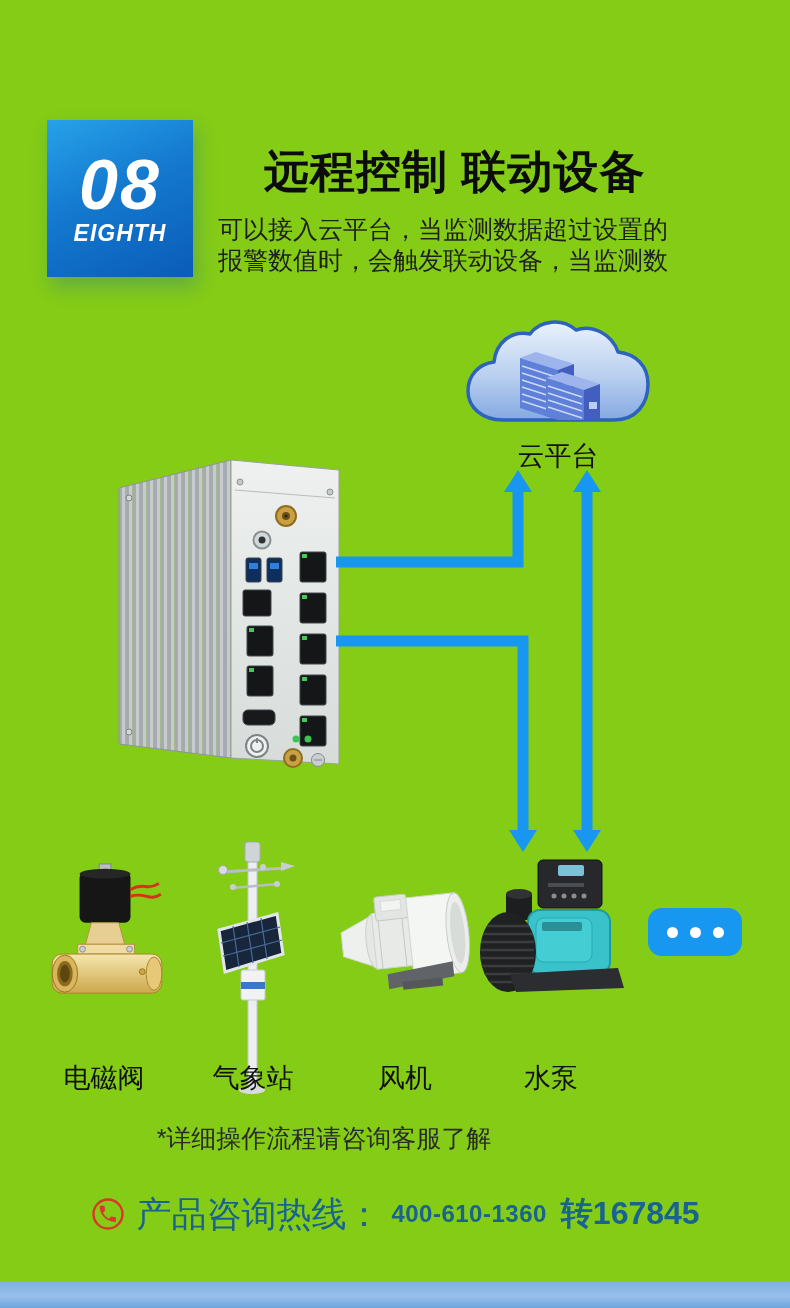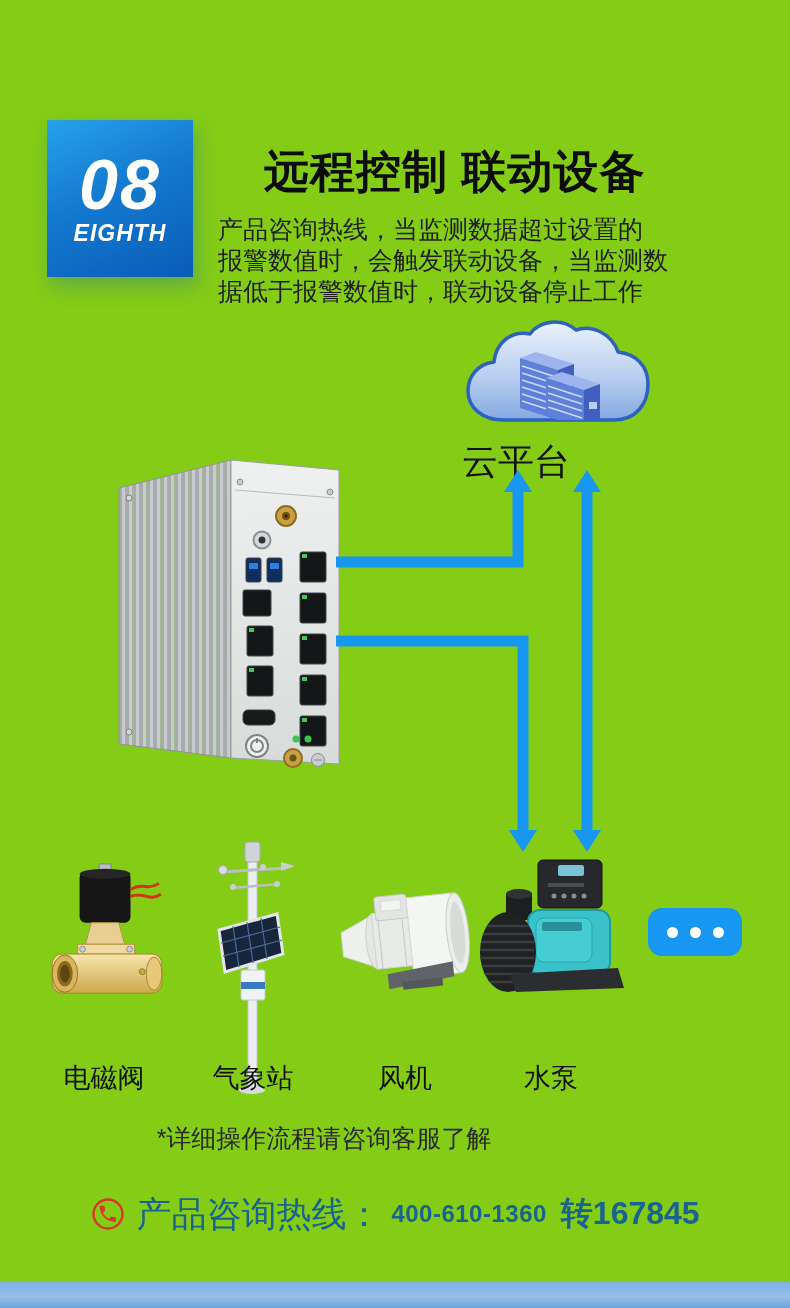--- a/index.html
+++ b/index.html
@@ -22,22 +22,22 @@
   .badge .num{font-size:70px;font-weight:700;font-style:italic;line-height:1;letter-spacing:2px;}
   .badge .word{font-size:23px;font-weight:800;font-style:italic;letter-spacing:1px;margin-top:0;}
   .title{
     position:absolute;left:224px;top:146px;font-size:45px;font-weight:900;color:#0c0c0c;
     letter-spacing:1px;line-height:1.15;white-space:nowrap;margin-left:40px;
   }
   .desc{position:absolute;left:218px;top:214px;font-size:25px;color:#1f1f1f;line-height:31px;}
 
   
   .cloud-wrap{position:absolute;left:462px;top:316px;width:192px;height:122px;}
-  .cloud-label{position:absolute;left:462px;top:438px;width:192px;text-align:left;
-    font-size:36px;color:#111;}
+  .cloud-label{position:absolute;left:462px;top:438px;width:192px;text-align:center;
+    font-size:27px;color:#111;}
   .gateway-wrap{position:absolute;left:115px;top:452px;width:228px;height:322px;}
   .arrows{position:absolute;left:0;top:0;width:790px;height:1308px;pointer-events:none;}
 
   
   .dev{position:absolute;}
   .dev-label{position:absolute;top:1060px;width:140px;text-align:center;
     font-size:27px;color:#111;}
   .pill{
     position:absolute;left:648px;top:908px;width:94px;height:48px;border-radius:14px;
     background:var(--accent);display:flex;align-items:center;justify-content:center;gap:12px;
@@ -63,23 +63,22 @@
 <body>
 
 <div class="page">
 
   <div class="badge">
     <div class="num">08</div>
     <div class="word">EIGHTH</div>
   </div>
   <div class="title">远程控制 联动设备</div>
   <div class="desc">
-    <div>产品咨询热线，当监测数据超过设置的</div>
+    <div>可以接入云平台，当监测数据超过设置的</div>
     <div>报警数值时，会触发联动设备，当监测数</div>
-    <div>据低于报警数值时，联动设备停止工作</div>
   </div>
 
   <div class="cloud-wrap">
     <svg width="192" height="122" viewBox="0 0 192 122">
       <defs>
         <linearGradient id="cg" x1="0" y1="0" x2="0" y2="1">
           <stop offset="0%" stop-color="#eaf2fc"></stop>
             <stop offset="55%" stop-color="#b9cff0"></stop>
             <stop offset="100%" stop-color="#84a9e2"></stop>
         </linearGradient>

